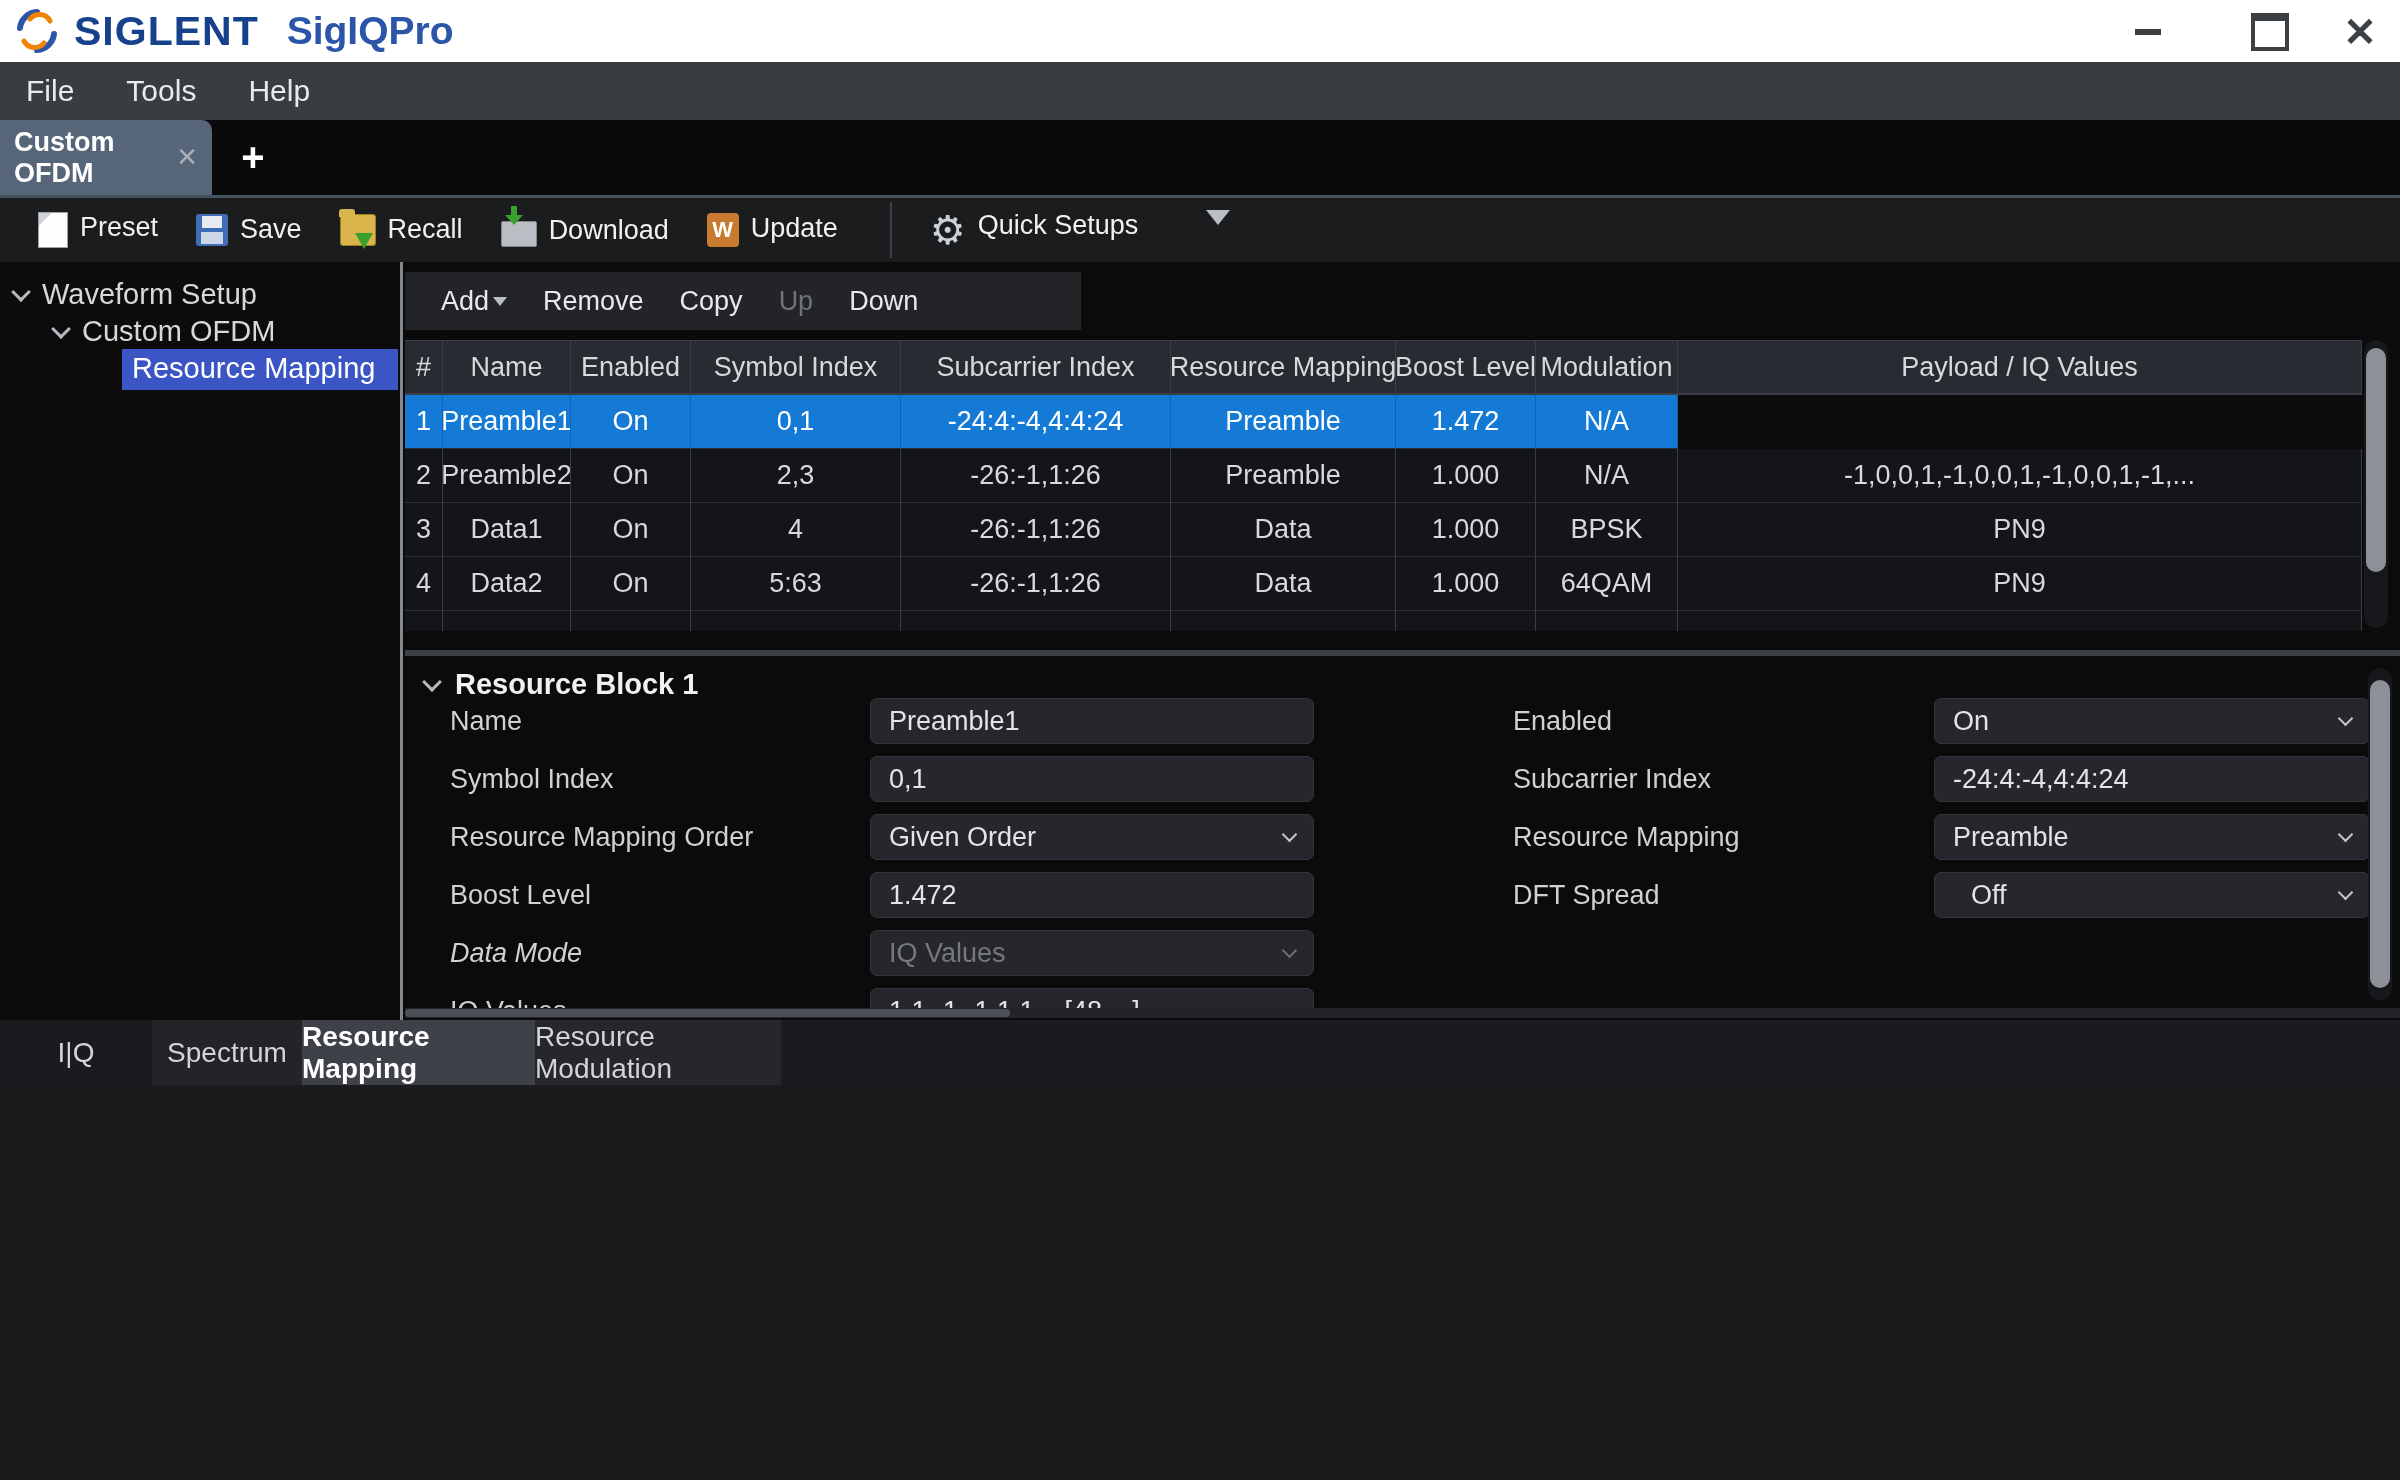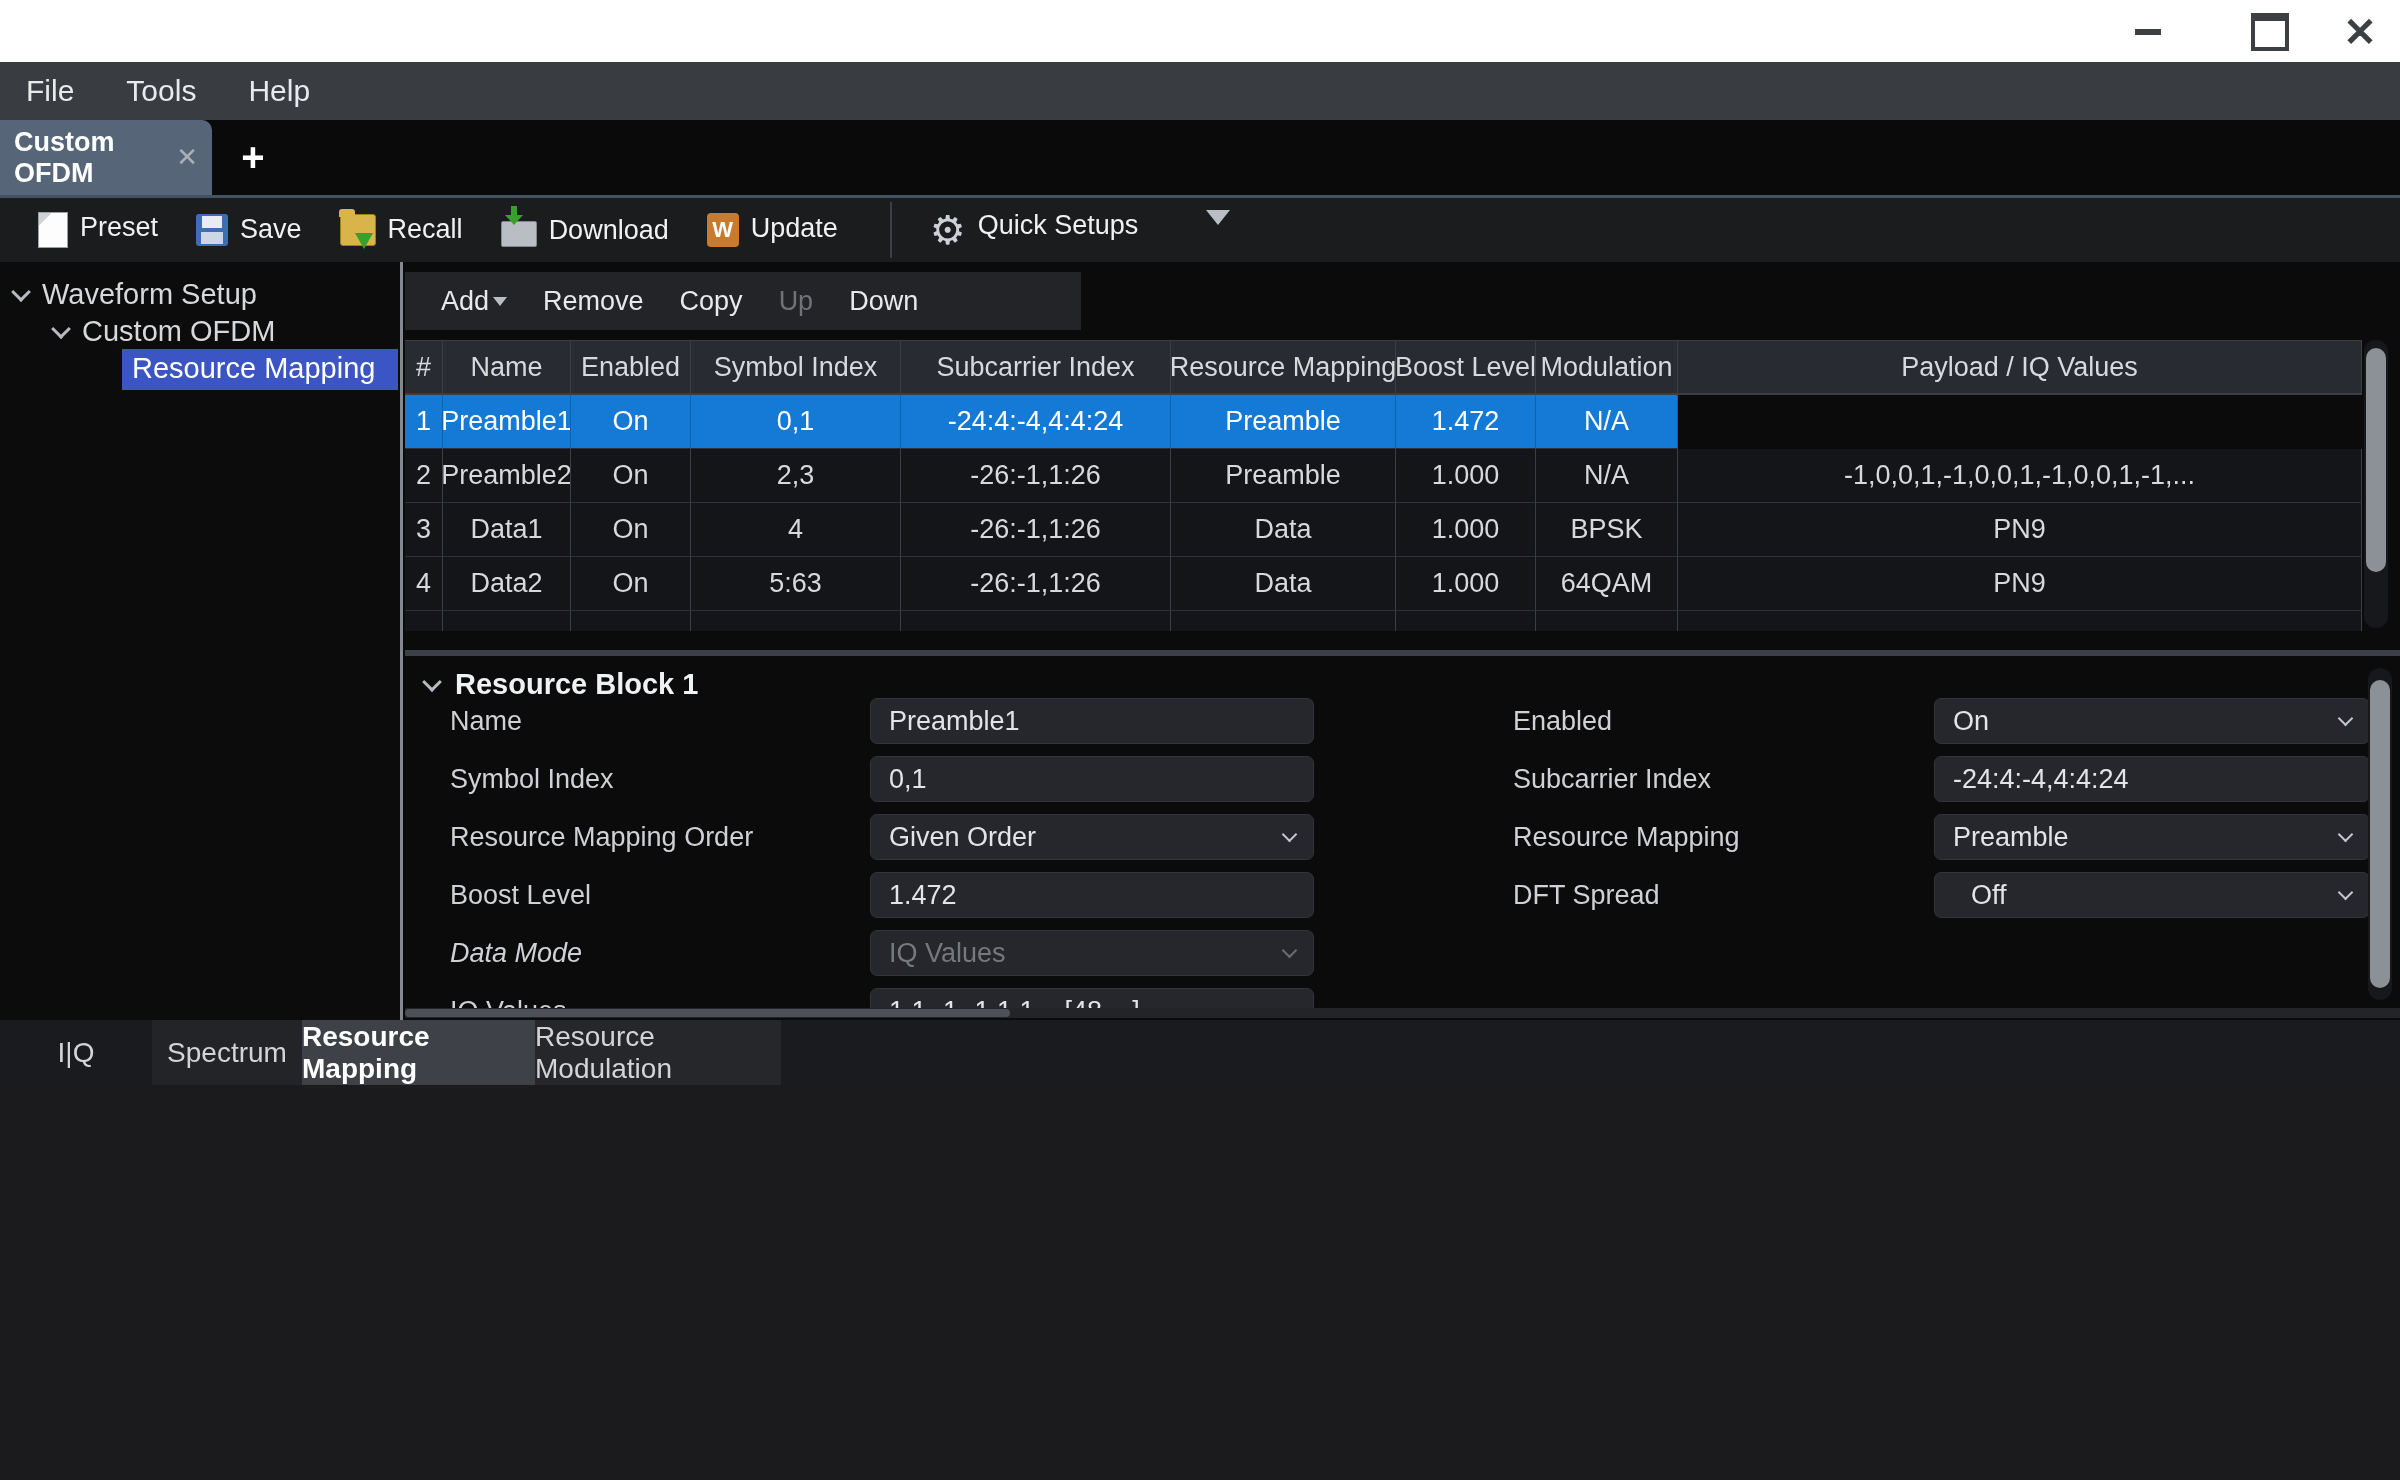--- a/index.html
+++ b/index.html
@@ -105,20 +105,30 @@
   .btab{height:65px;display:flex;align-items:center;justify-content:center;font-size:28px;color:#d2d4d7;}
   .btab.active{background:#3e4248;color:#fff;font-weight:bold;}
 
   
   .chart-panel{left:0;top:1085px;width:2400px;height:395px;background:#1b1b1e;}
 </style>
 </head>
 <body>
 
 <div class="abs titlebar">
+  <div class="abs logo-wrap">
+    <svg width="46" height="46" viewBox="0 0 46 46">
+      <path d="M23 4 A 18 18 0 0 0 6 20" stroke="#2b55a8" stroke-width="6" fill="none" stroke-linecap="round"></path>
+      <path d="M23 42 A 18 18 0 0 0 40 26" stroke="#2b55a8" stroke-width="6" fill="none" stroke-linecap="round"></path>
+      <path d="M10 33 A 12 12 0 0 0 30 35" stroke="#f08300" stroke-width="5" fill="none" stroke-linecap="round"></path>
+      <path d="M36 13 A 12 12 0 0 0 16 11" stroke="#f08300" stroke-width="5" fill="none" stroke-linecap="round"></path>
+    </svg>
+    <span class="brand">SIGLENT</span>
+    <span class="appname">SigIQPro</span>
+  </div>
   <div class="abs win-btn wb-min">
       <span class="glyph-min"></span>
     </div>
   <div class="abs win-btn wb-max">
       <span class="glyph-max"></span>
     </div>
   <div class="abs win-btn wb-close">
       <span class="glyph-close">✕</span>
     </div>
 </div>

